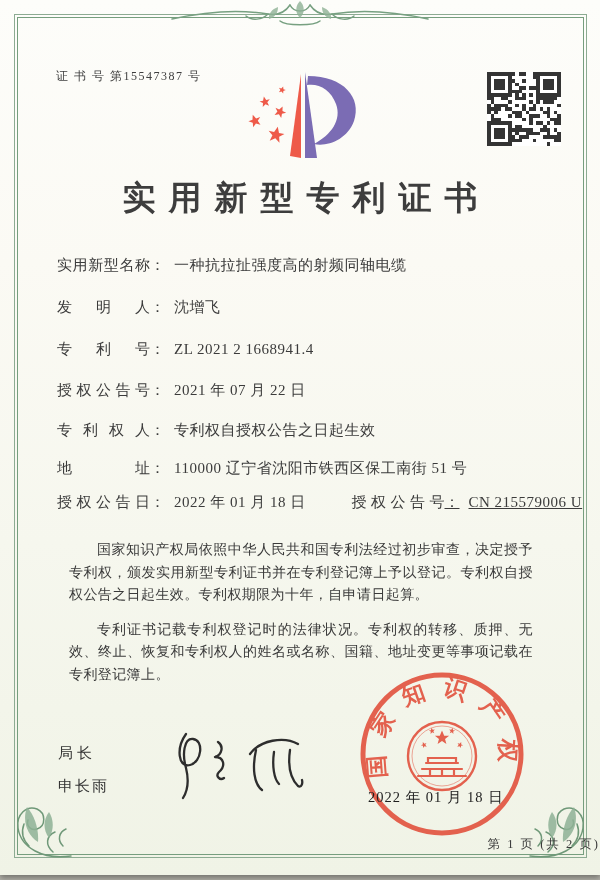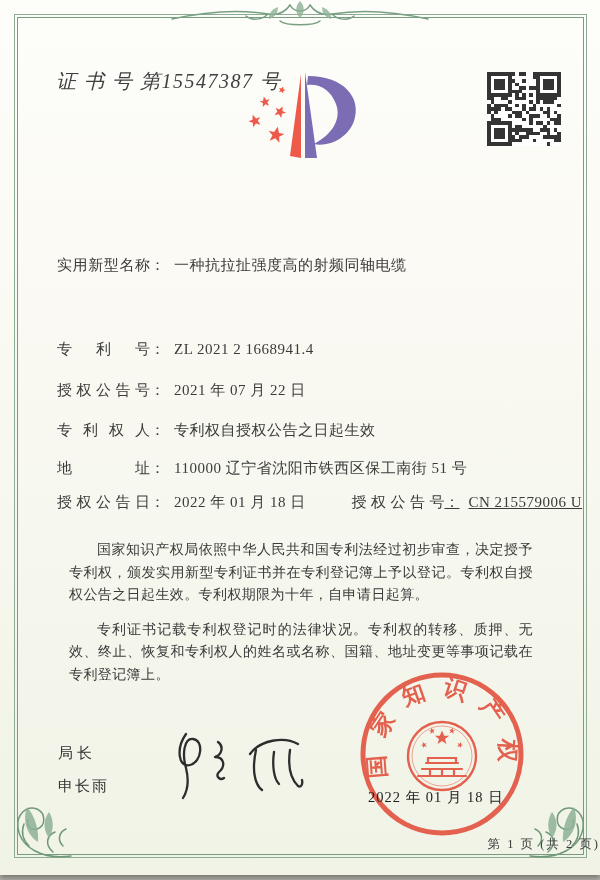--- a/index.html
+++ b/index.html
@@ -14,21 +14,21 @@
     background:linear-gradient(180deg,#fdfdfa 0%,#fbfaf4 30%,#f6f7ee 62%,#f0f3e6 100%);
     box-shadow:0 3px 6px rgba(50,50,45,.5);
   }
   .frame-outer{
     position:absolute;left:14px;right:13px;top:14px;bottom:17px;
     border:1px solid #8cab92;
   }
   .frame-inner{
     position:absolute;inset:2px;border:1px solid #769e7e;
   }
-  .cert-no{left:56px;top:68px;font-size:20px;color:#3e3e3e;letter-spacing:1.5px;white-space:nowrap;font-style:italic;}
+  .cert-no{left:56px;top:68px;font-size:12px;color:#3e3e3e;letter-spacing:1.5px;white-space:nowrap;}
   .logo{left:238px;top:64px;width:128px;height:102px;}
   .qr{
     left:487px;top:72px;width:74px;height:74px;background:#ffffff;
     display:grid;grid-template-columns:repeat(21,1fr);grid-template-rows:repeat(21,1fr);
   }
   .qr div{background:transparent;}
   .qr div.d{background:#343434;}
   .title{
     left:0;right:0;top:176px;text-align:center;
     font-size:33px;font-weight:600;color:#3d3d3d;letter-spacing:13px;text-indent:13px;
@@ -561,24 +561,28 @@
       <div></div>
       <div></div>
       <div></div>
       <div></div>
       <div class="d"></div>
       <div></div>
       <div></div>
       <div></div>
     </div>
 
+  <div class="abs title">实用新型专利证书</div>
 
   <div class="abs fields">
     <div class="frow" style="top:0">
       <span class="flabel">实用新型名称</span><span class="colon">：</span><span class="fval">一种抗拉扯强度高的射频同轴电缆</span>
+    </div>
+    <div class="frow" style="top:42px">
+      <span class="flabel">发明人</span><span class="colon">：</span><span class="fval">沈增飞</span>
     </div>
     <div class="frow" style="top:84px">
       <span class="flabel">专利号</span><span class="colon">：</span><span class="fval">ZL 2021 2 1668941.4</span>
     </div>
     <div class="frow" style="top:125px">
       <span class="flabel">授权公告号</span><span class="colon">：</span><span class="fval">2021 年 07 月 22 日</span>
     </div>
     <div class="frow" style="top:165px">
       <span class="flabel">专利权人</span><span class="colon">：</span><span class="fval">专利权自授权公告之日起生效</span>
     </div>

